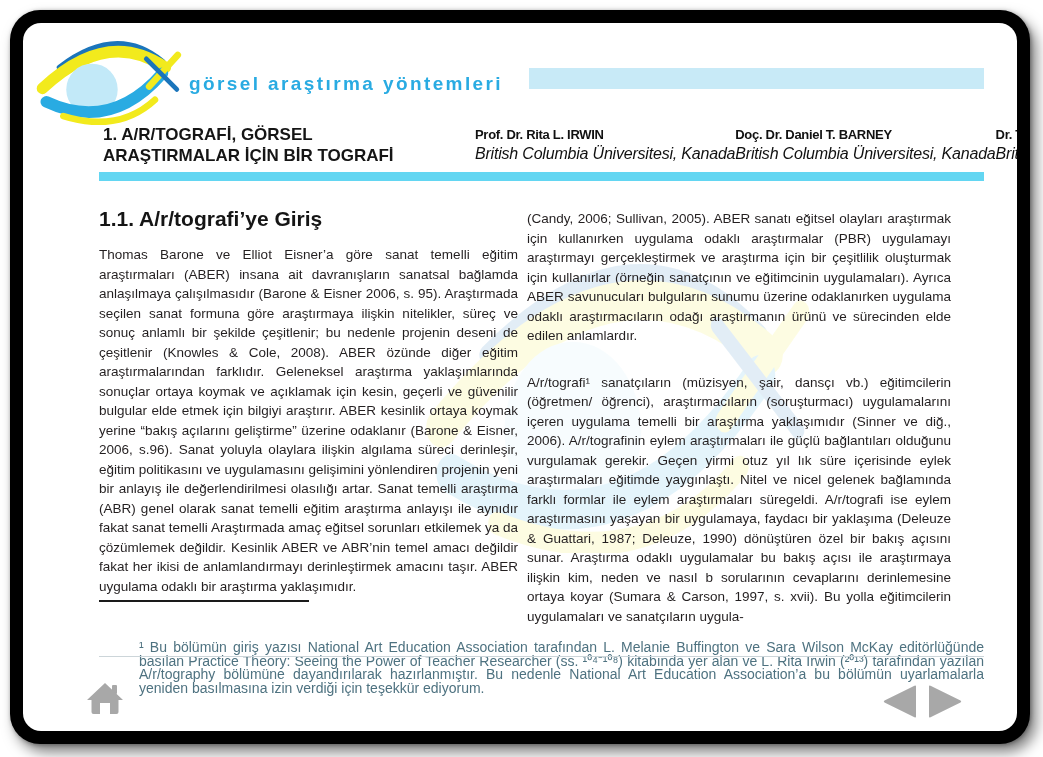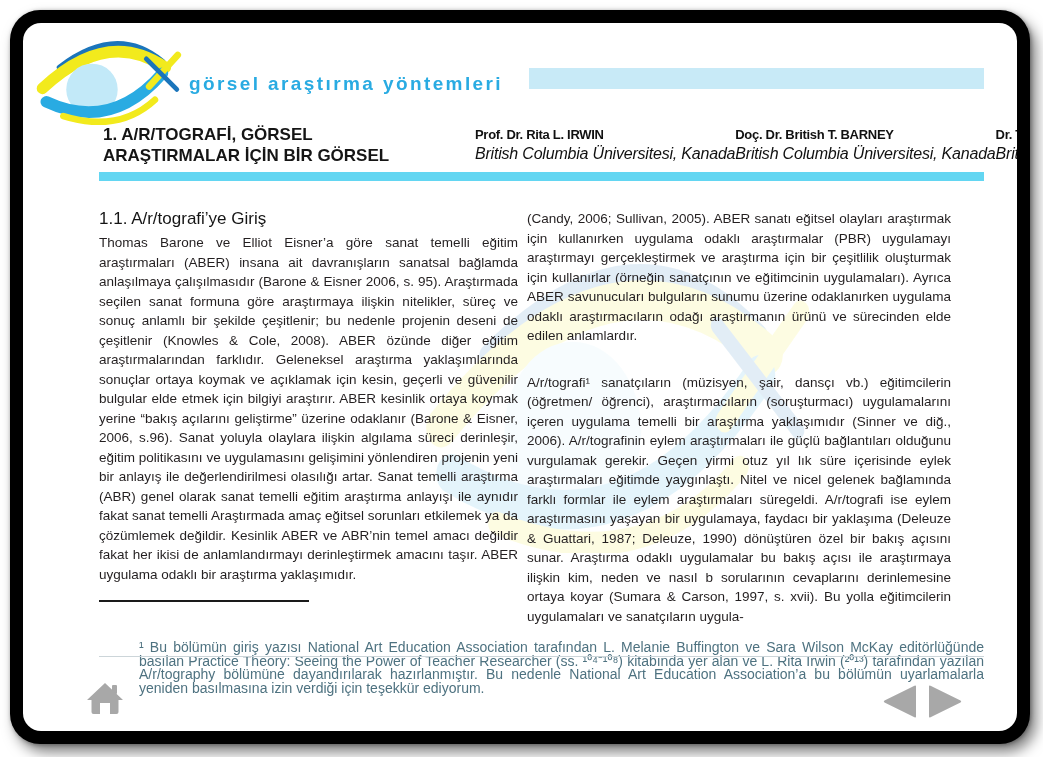--- a/index.html
+++ b/index.html
@@ -36,22 +36,22 @@
 
   
   .watermark{position:absolute;left:388px;top:200px;width:430px;height:330px;
     opacity:.12;pointer-events:none;}
 
   
   .columns{position:absolute;left:76px;top:186px;width:852px;display:flex;gap:9px;}
   .col{font-size:13.5px;line-height:19.5px;color:var(--body-text);text-align:justify;}
   .col-left{width:419px;}
   .col-right{width:424px;}
-  .section-heading{font-size:17px;font-weight:normal;line-height:20px;
-    margin-bottom:4px;text-align:left;color:#151515;}
+  .section-heading{font-size:21px;font-weight:bold;line-height:20px;
+    margin-bottom:16px;text-align:left;color:#151515;}
   .col p{margin:0;}
   .col p + p{margin-top:27px;}
 
   
   .footnote-rule{position:absolute;left:76px;top:577px;width:210px;height:0;
     border-top:2px solid #1a1a1a;}
   .footnote{position:absolute;left:116px;top:618px;width:845px;
     font-size:14px;line-height:13.5px;color:var(--footnote-teal);text-align:justify;}
   .bottom-rule{position:absolute;left:76px;top:633px;width:885px;height:0;
     border-top:1px solid #ccd5d9;}
@@ -84,30 +84,30 @@
         <path class="lg-stroke lg-yellow" stroke-width="7" d="M124 60 L154 27"></path>
         <path class="lg-stroke lg-dkblue" stroke-width="5" d="M121 31 L153 63"></path>
       </g>
     </svg>
 
     <div class="brand">görsel araştırma yöntemleri</div>
     <div class="header-bar"></div>
 
     <div class="chapter-title">
       <div>1. A/R/TOGRAFİ, GÖRSEL</div>
-      <div>ARAŞTIRMALAR İÇİN BİR GÖRSEL</div>
+      <div>ARAŞTIRMALAR İÇİN BİR TOGRAFİ</div>
     </div>
 
     <div class="authors">
       <div class="author">
         <div class="author-name">Prof. Dr. Rita L. IRWIN</div>
         <div class="author-aff">British Columbia Üniversitesi, Kanada</div>
       </div>
       <div class="author">
-        <div class="author-name">Doç. Dr. British T. BARNEY</div>
+        <div class="author-name">Doç. Dr. Daniel T. BARNEY</div>
         <div class="author-aff">British Columbia Üniversitesi, Kanada</div>
       </div>
       <div class="author">
         <div class="author-name">Dr. Theory GOLPARIAN</div>
         <div class="author-aff">British Columbia Üniversitesi, Kanada</div>
       </div>
     </div>
 
     <div class="title-divider"></div>
 

